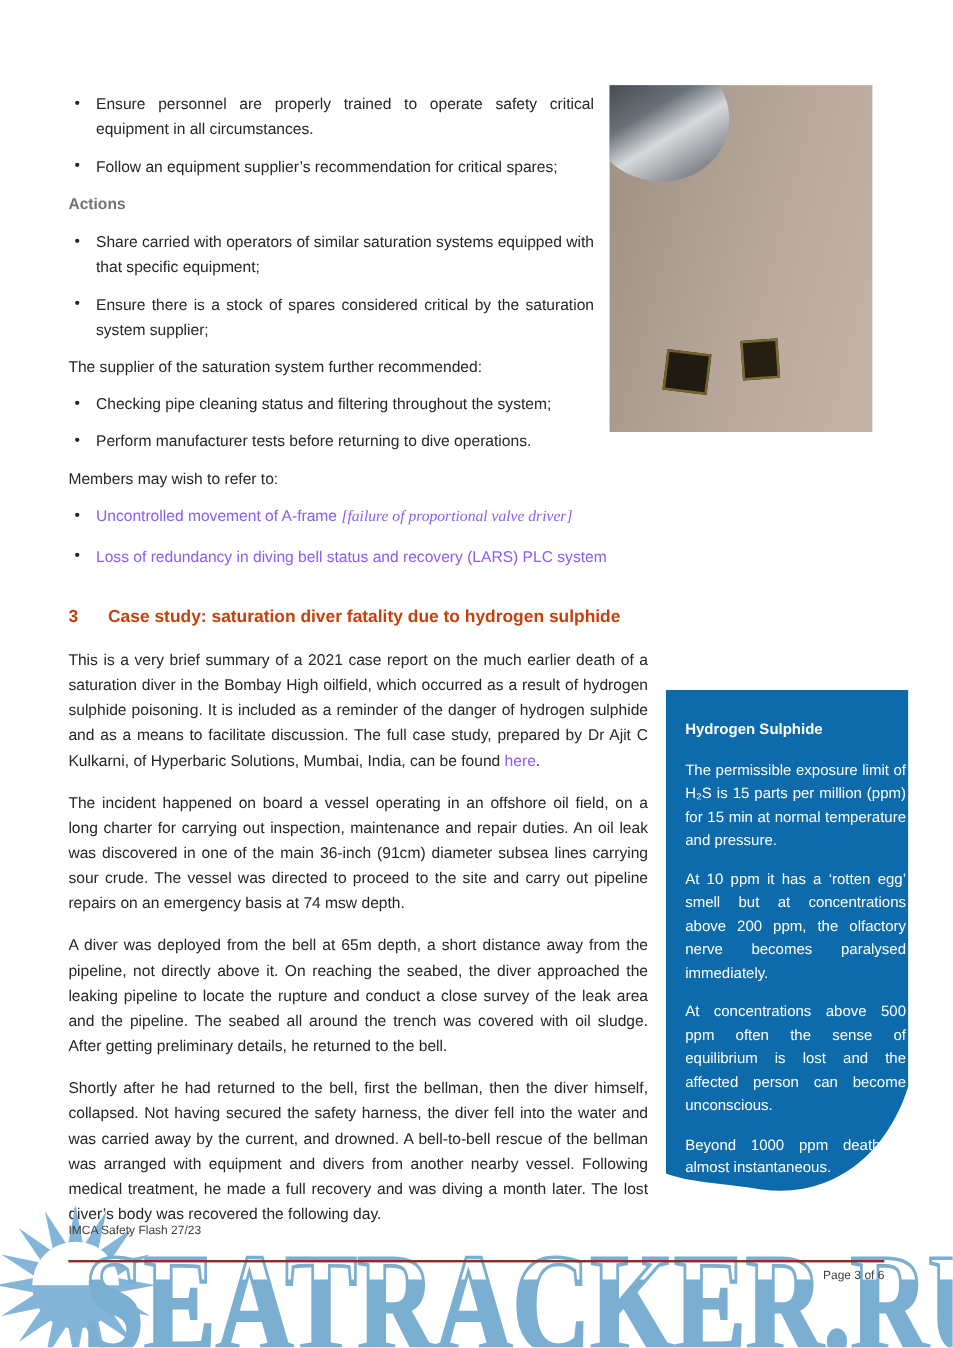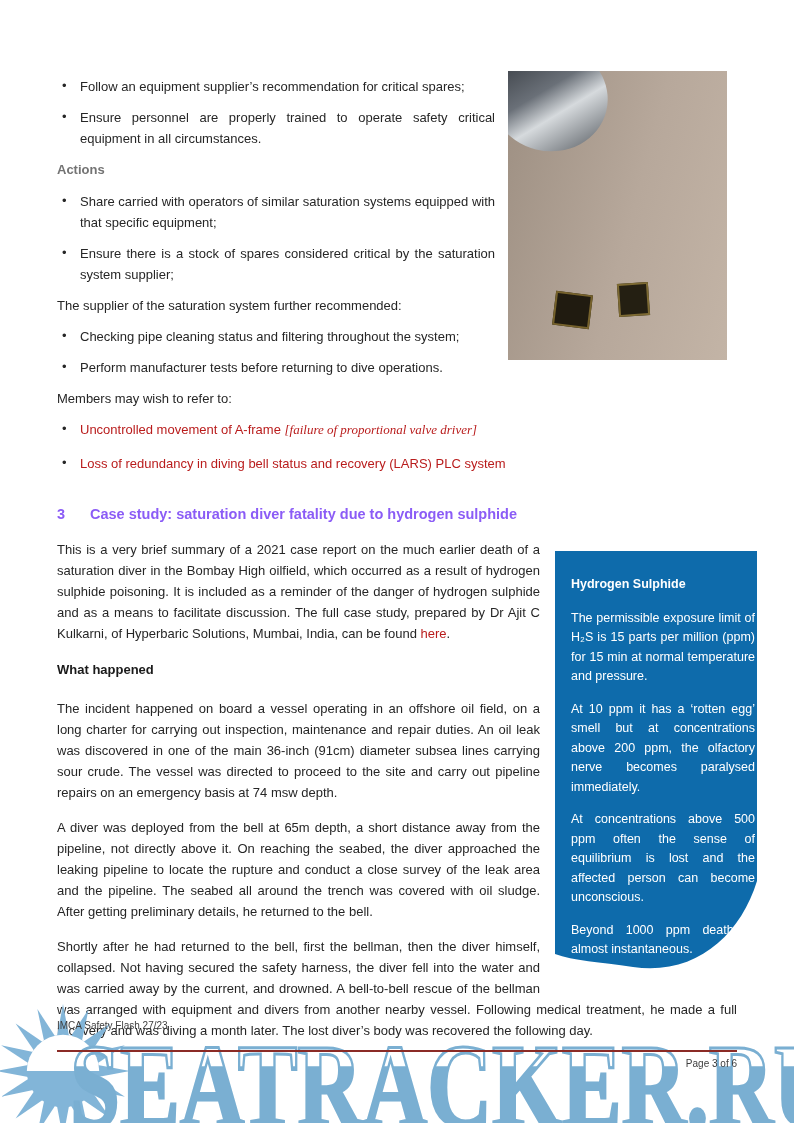--- a/index.html
+++ b/index.html
@@ -42,31 +42,31 @@
   .photo .sq1{position:absolute;left:46px;top:222px;width:33px;height:30px;background:#201b10;border:2px solid #76622c;transform:rotate(7deg);}
   .photo .sq2{position:absolute;left:110px;top:212px;width:27px;height:29px;background:#241f12;border:2px solid #7d6a33;transform:rotate(-4deg);}
   
   ul{list-style:none;margin:0;padding:0 0 0 23px;}
   li{position:relative;margin:0 0 10px 0;text-align:justify;}
   li::before{content:"•";position:absolute;left:-18px;top:-1px;color:#262626;}
   p{margin:0 0 14px 0;text-align:justify;}
   .lead{margin:8px 0 10px 0;}
   .h-small{font-weight:bold;color:#737373;margin:8px 0 11px 0;}
   .links li{text-align:left;margin-bottom:13px;}
-  .doc-link{color:#b91c1c;text-decoration:none;cursor:pointer;}
+  .doc-link{color:#8b5cf6;text-decoration:none;cursor:pointer;}
   .doc-link i{font-family:"Liberation Serif","DejaVu Serif",serif;}
   .section-head{
-    font-size:14.5px;font-weight:bold;color:#8b5cf6;
+    font-size:14.5px;font-weight:bold;color:#c2410c;
     margin:30px 0 15px 0;line-height:20px;
   }
   .section-head .num{display:inline-block;width:33px;}
   .wh-head{font-weight:bold;color:#1a1a1a;margin:15px 0 18px 0;}
   
   .sidebar-float{float:right;width:197px;height:436px;margin-top:12px;}
-  .sidebar{position:relative;left:15px;width:216px;height:432px;}
+  .sidebar{position:relative;left:15px;width:216px;height:432px;margin-top:24px;}
   .sidebar svg{position:absolute;inset:0;display:block;}
   .sidebar-content{
     position:relative;padding:24px 16px 0 16px;color:#ffffff;
     font-size:12.5px;line-height:19.5px;
   }
   .sidebar-content .sb-title{font-weight:bold;margin:0 0 14px 0;text-align:left;}
   .sidebar-content p{margin:0 0 13px 0;text-align:justify;color:#ffffff;}
   
   .rule{position:absolute;left:57px;width:680px;top:1050px;height:2px;background:#8B2B26;z-index:6;}
   .footer-left{position:absolute;left:57px;top:1020px;font-size:10px;color:#3d3d3d;z-index:7;}
@@ -100,22 +100,22 @@
     <div class="photo-float">
       <div class="photo">
         <div class="rings"></div>
         <div class="stem"></div>
         <div class="sq1"></div>
         <div class="sq2"></div>
       </div>
     </div>
 
     <ul>
+      <li>Ensure personnel are properly trained to operate safety critical equipment in all circumstances.</li>
       <li>Follow an equipment supplier’s recommendation for critical spares;</li>
-      <li>Ensure personnel are properly trained to operate safety critical equipment in all circumstances.</li>
     </ul>
 
     <div class="h-small">Actions</div>
 
     <ul>
       <li>Share carried with operators of similar saturation systems equipped with that specific equipment;</li>
       <li>Ensure there is a stock of spares considered critical by the saturation system supplier;</li>
     </ul>
 
     <p class="lead">The supplier of the saturation system further recommended:</p>
@@ -150,21 +150,20 @@
           <p>The permissible exposure limit of H₂S is 15 parts per million (ppm) for 15 min at normal temperature and pressure.</p>
           <p>At 10 ppm it has a ‘rotten egg’ smell but at concentrations above 200 ppm, the olfactory nerve becomes paralysed immediately.</p>
           <p>At concentrations above 500 ppm often the sense of equilibrium is lost and the affected person can become unconscious.</p>
           <p>Beyond 1000 ppm death is almost instantaneous.</p>
         </div>
       </div>
     </div>
 
     <p><span>This is a very brief summary of a 2021 case report on the much earlier death of a saturation diver in the Bombay High oilfield, which occurred as a result of hydrogen sulphide poisoning. It is included as a reminder of the danger of hydrogen sulphide and as a means to facilitate discussion. The full case study, prepared by Dr Ajit C Kulkarni, of Hyperbaric Solutions, Mumbai, India, can be found </span><a class="doc-link">here</a><span>.</span></p>
 
-    <div class="wh-head">What happened</div>
 
     <p>The incident happened on board a vessel operating in an offshore oil field, on a long charter for carrying out inspection, maintenance and repair duties.  An oil leak was discovered in one of the main 36-inch (91cm) diameter subsea lines carrying sour crude. The vessel was directed to proceed to the site and carry out pipeline repairs on an emergency basis at 74 msw depth.</p>
     <p>A diver was deployed from the bell at 65m depth, a short distance away from the pipeline, not directly above it. On reaching the seabed, the diver approached the leaking pipeline to locate the rupture and conduct a close survey of the leak area and the pipeline. The seabed all around the trench was covered with oil sludge. After getting preliminary details, he returned to the bell.</p>
     <p>Shortly after he had returned to the bell, first the bellman, then the diver himself, collapsed. Not having secured the safety harness, the diver fell into the water and was carried away by the current, and drowned. A bell-to-bell rescue of the bellman was arranged with equipment and divers from another nearby vessel. Following medical treatment, he made a full recovery and was diving a month later. The lost diver’s body was recovered the following day.</p>
 
   </div>
 
   <svg class="sun" viewBox="0 0 100 100">
     <g fill="#82B5D8">
       <polygon points="50,0 45.5,24 54.5,24" transform="rotate(0 50 50)"></polygon>

